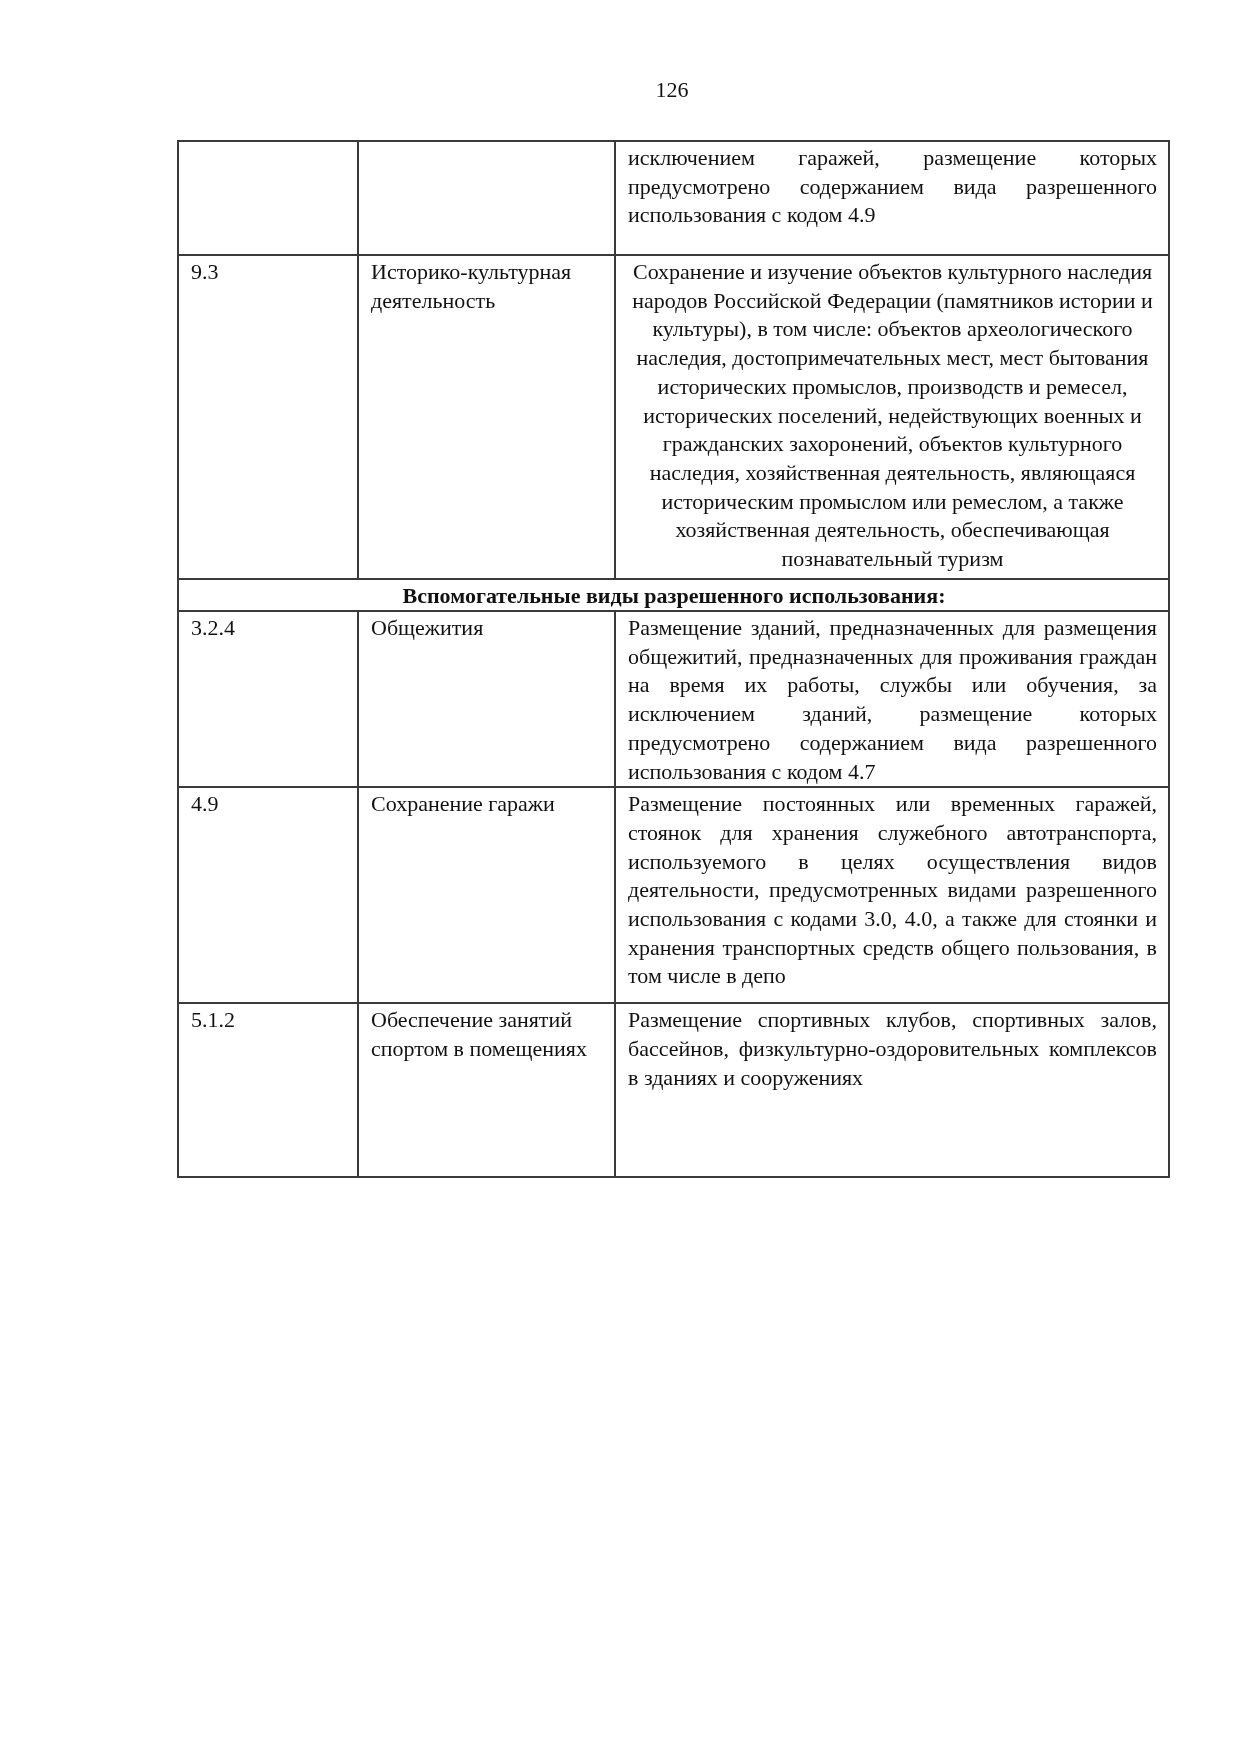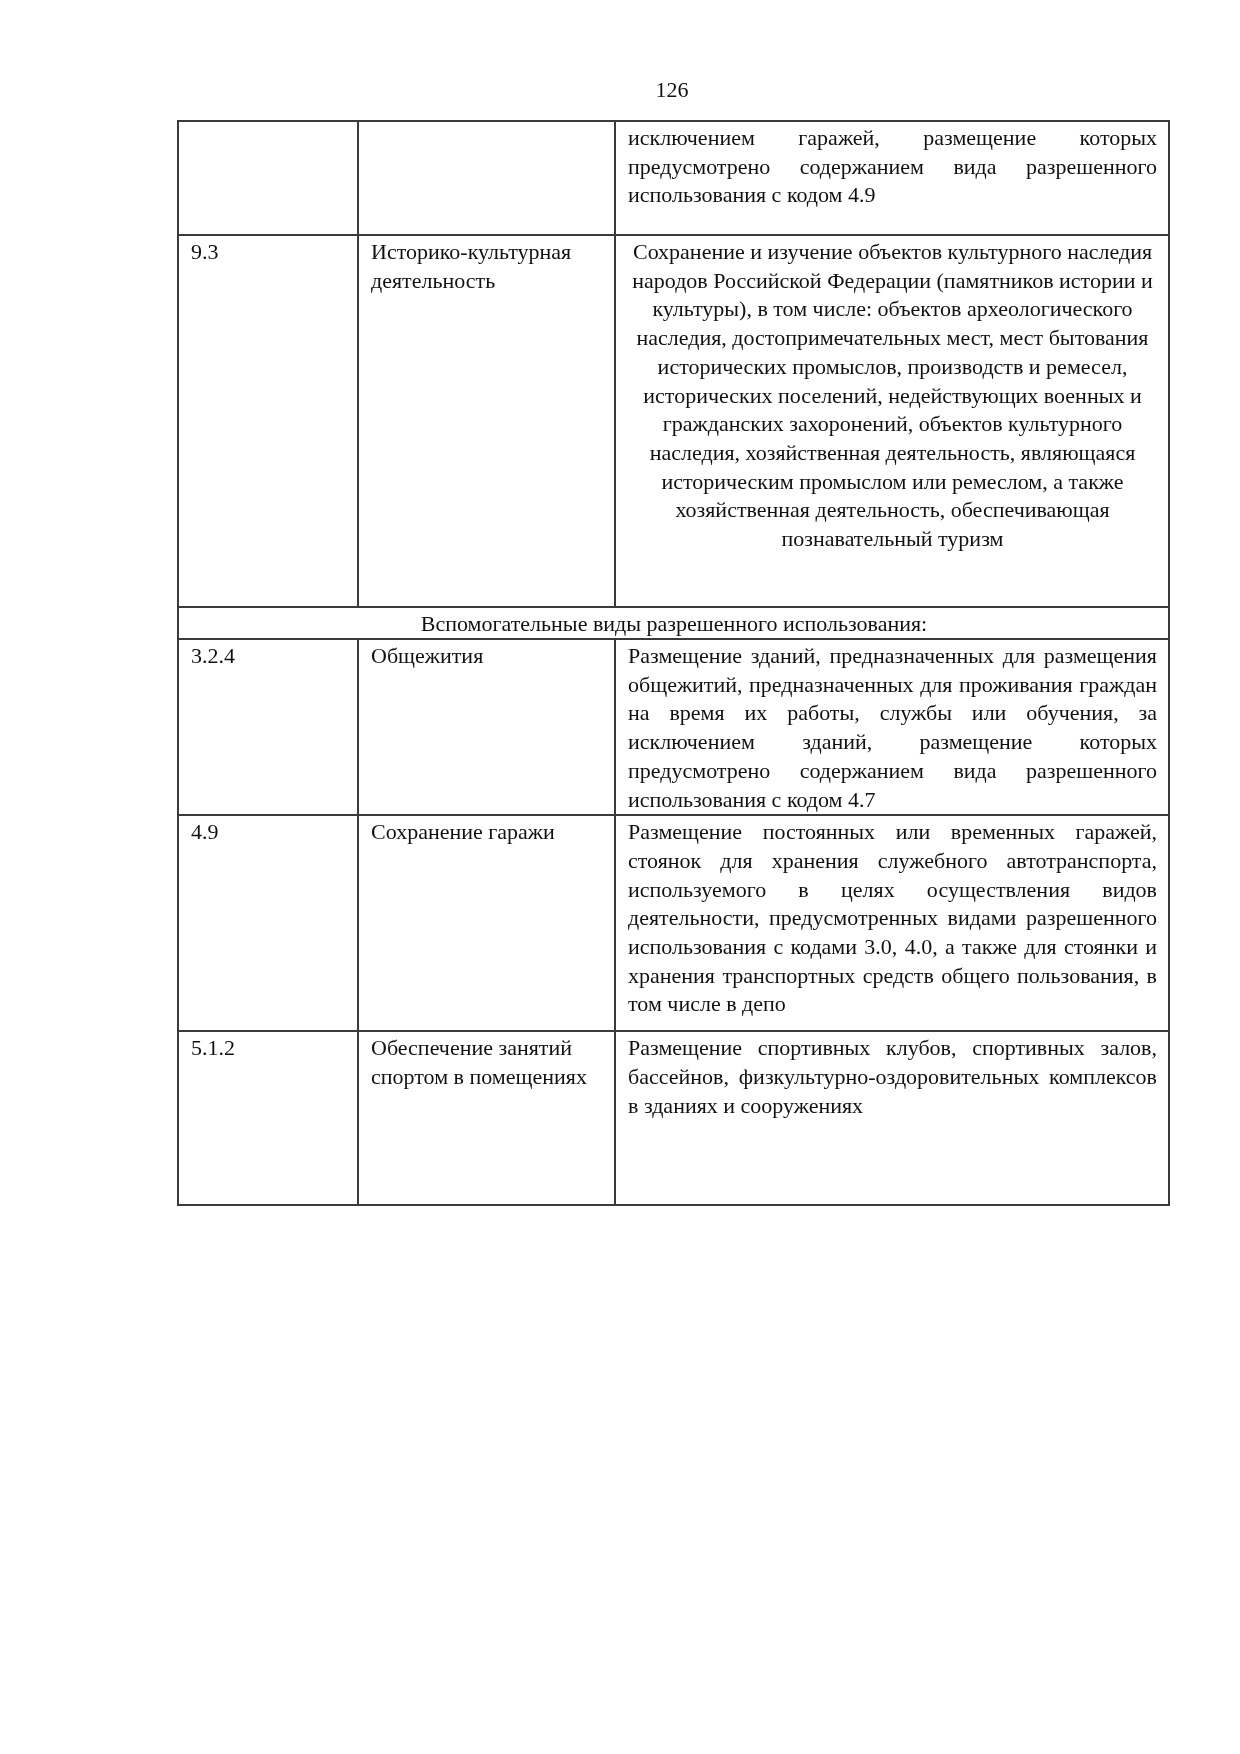--- a/index.html
+++ b/index.html
@@ -6,56 +6,56 @@
   body {
     width: 1240px; height: 1754px; position: relative; overflow: hidden;
     font-family: "Liberation Serif", "DejaVu Serif", serif;
     color: #111111;
   }
   .page-number {
     position: absolute; top: 76px; left: 0; width: 1344px;
     text-align: center; font-size: 22px; line-height: 28px;
   }
   table.doc {
-    position: absolute; top: 120px; left: 177px; width: 991px;
+    position: absolute; top: 140px; left: 177px; width: 991px;
     border-collapse: collapse; table-layout: fixed;
     font-size: 22px; line-height: 28.7px;
   }
   table.doc td {
     border: 2px solid #3a3a3a; vertical-align: top;
     padding: 2px 11px 0 12px;
   }
   col.c1 { width: 180px; }
   col.c2 { width: 257px; }
   col.c3 { width: 554px; }
   td.desc { text-align: justify; }
   td.desc.left { text-align: center; }
   td.section {
-    text-align: center; font-weight: normal; padding: 0; height: 28px;
+    text-align: center; font-weight: bold; padding: 0; height: 28px;
     line-height: 28px;
   }
 </style>
 </head>
 <body>
 
 <div class="page-number">126</div>
 
 <table class="doc">
   <colgroup>
       <col class="c1">
       <col class="c2">
       <col class="c3">
     </colgroup>
   <tbody>
     <tr style="height:114px">
       <td></td>
       <td></td>
       <td class="desc">исключением гаражей, размещение которых предусмотрено содержанием вида разрешенного использования с кодом 4.9</td>
     </tr>
-    <tr style="height:372px">
+    <tr style="height:324px">
       <td>9.3</td>
       <td>Историко-культурная деятельность</td>
       <td class="desc left">Сохранение и изучение объектов культурного наследия народов Российской Федерации (памятников истории и культуры), в том числе: объектов археологического наследия, достопримечательных мест, мест бытования исторических промыслов, производств и ремесел, исторических поселений, недействующих военных и гражданских захоронений, объектов культурного наследия, хозяйственная деятельность, являющаяся историческим промыслом или ремеслом, а также хозяйственная деятельность, обеспечивающая познавательный туризм</td>
     </tr>
     <tr>
       <td class="section" colspan="3">Вспомогательные виды разрешенного использования:</td>
     </tr>
     <tr style="height:167px">
       <td>3.2.4</td>
       <td>Общежития</td>

